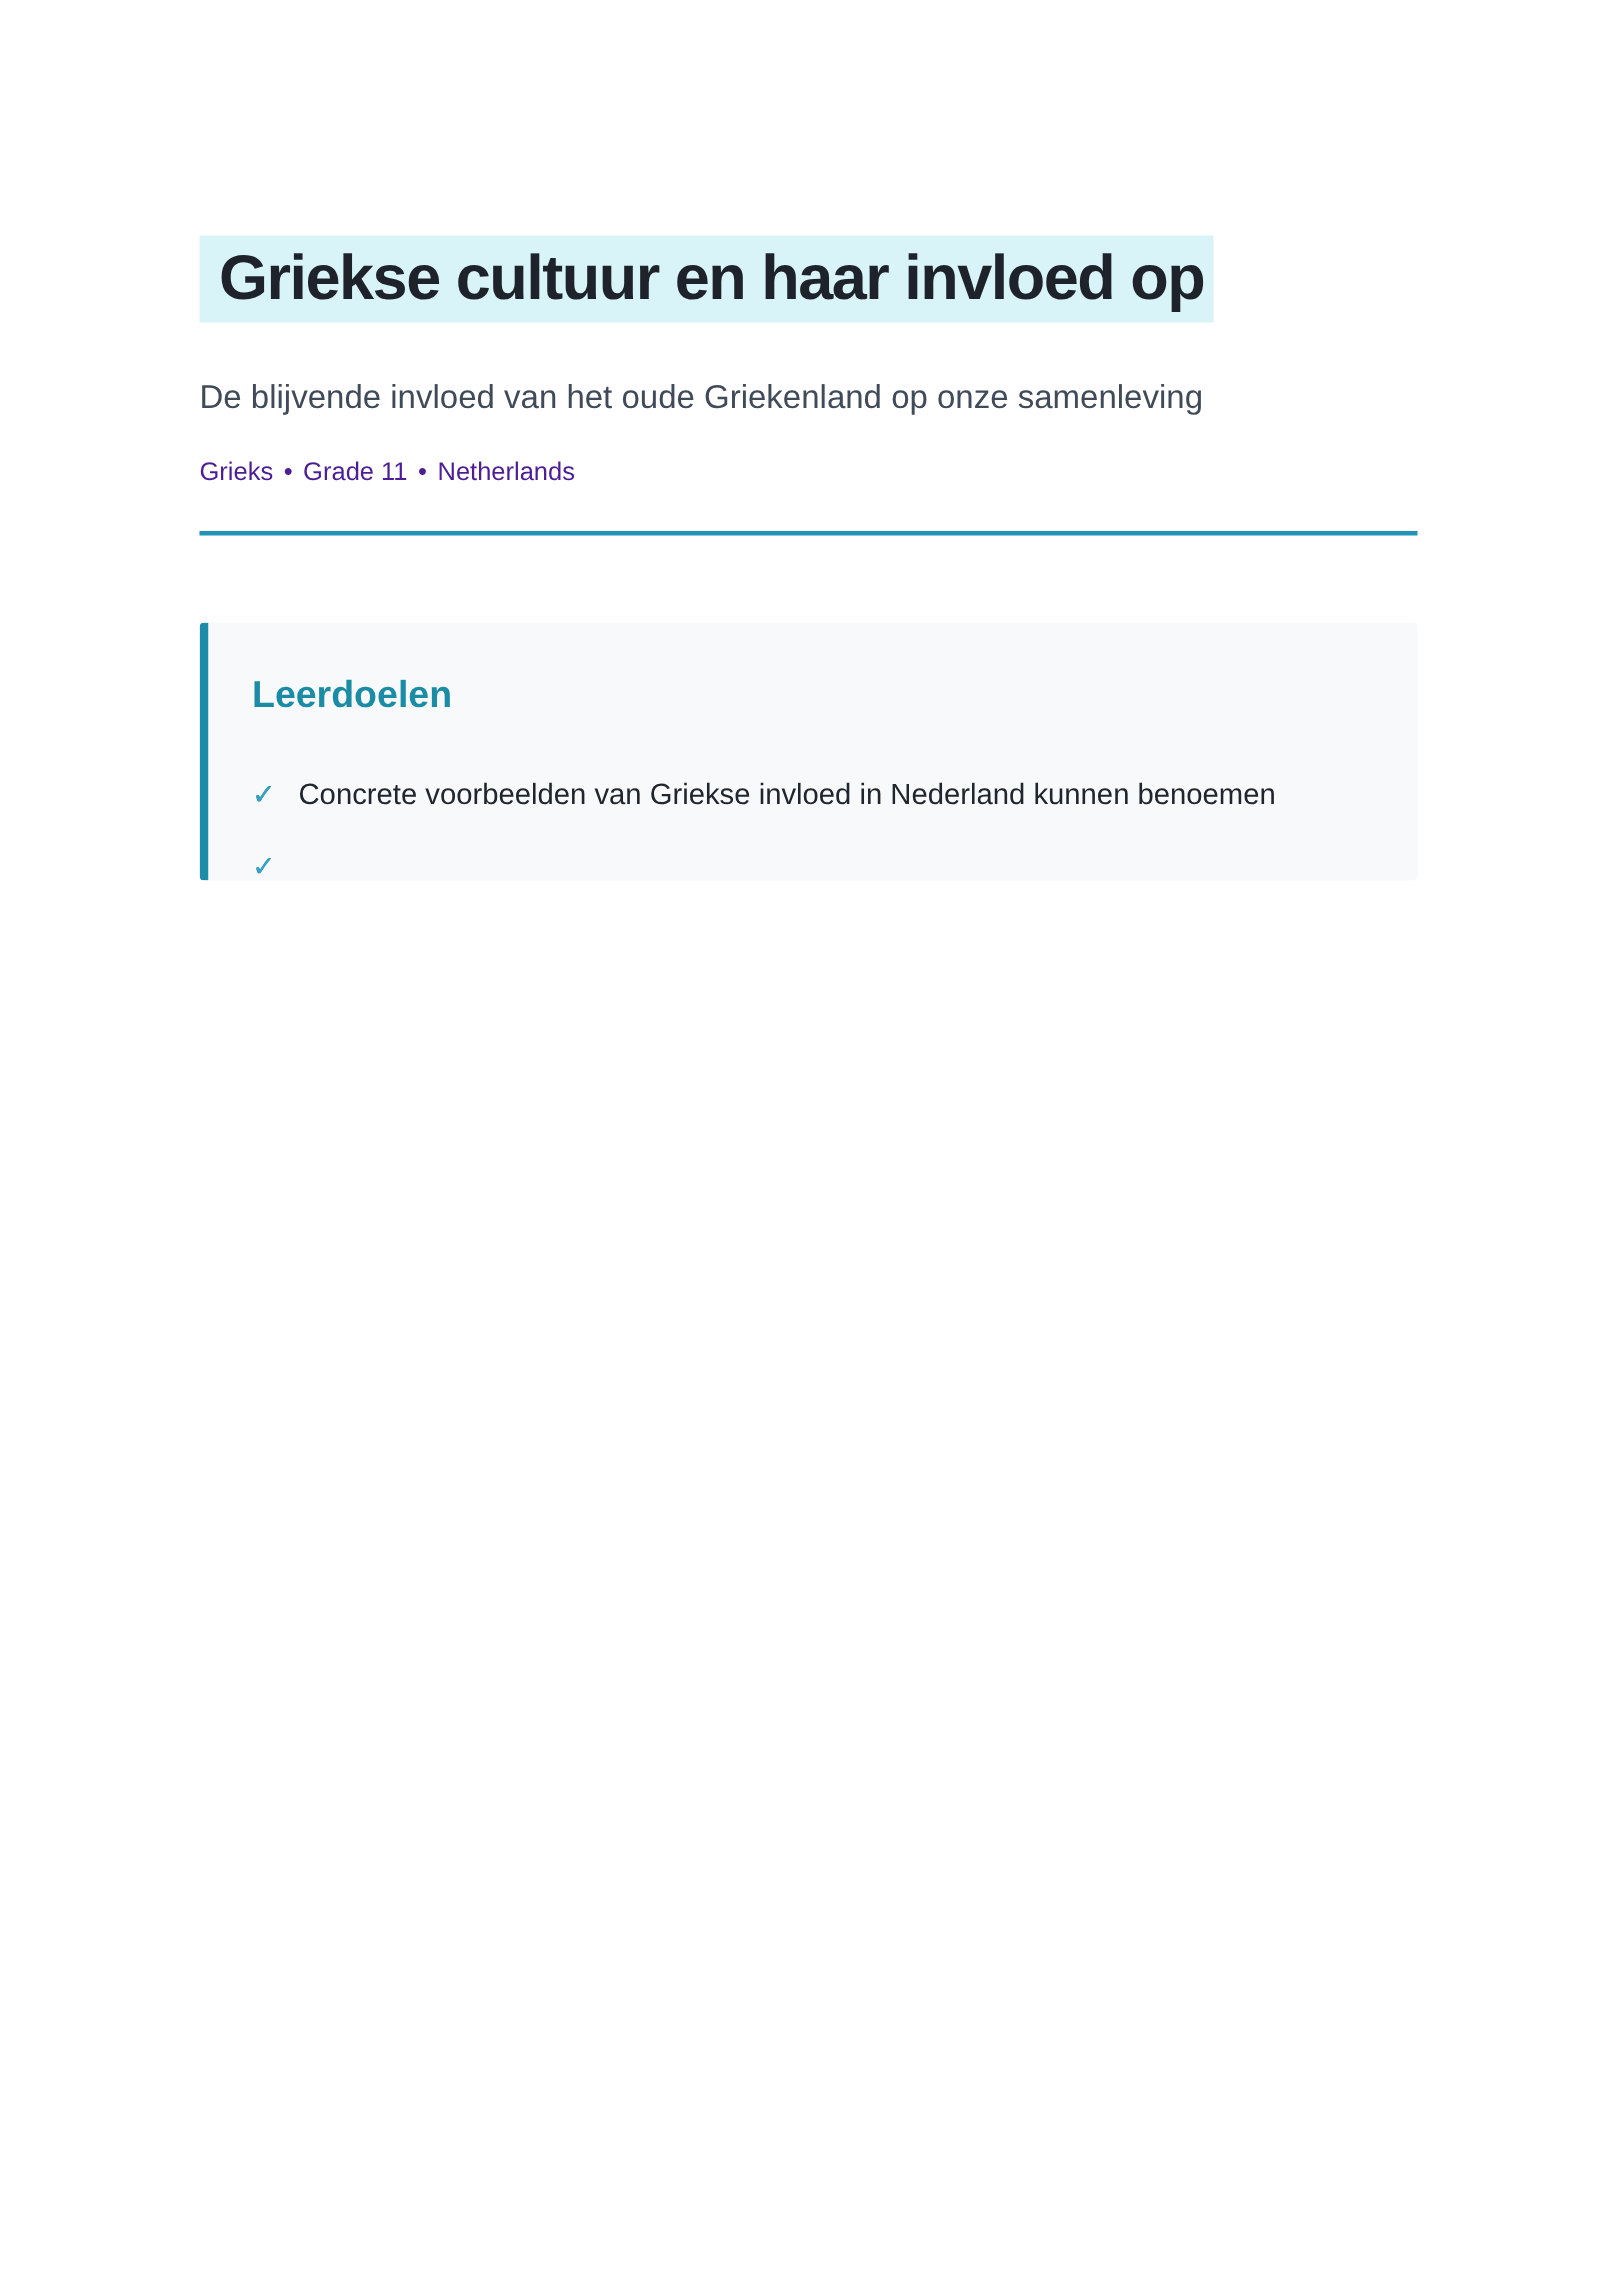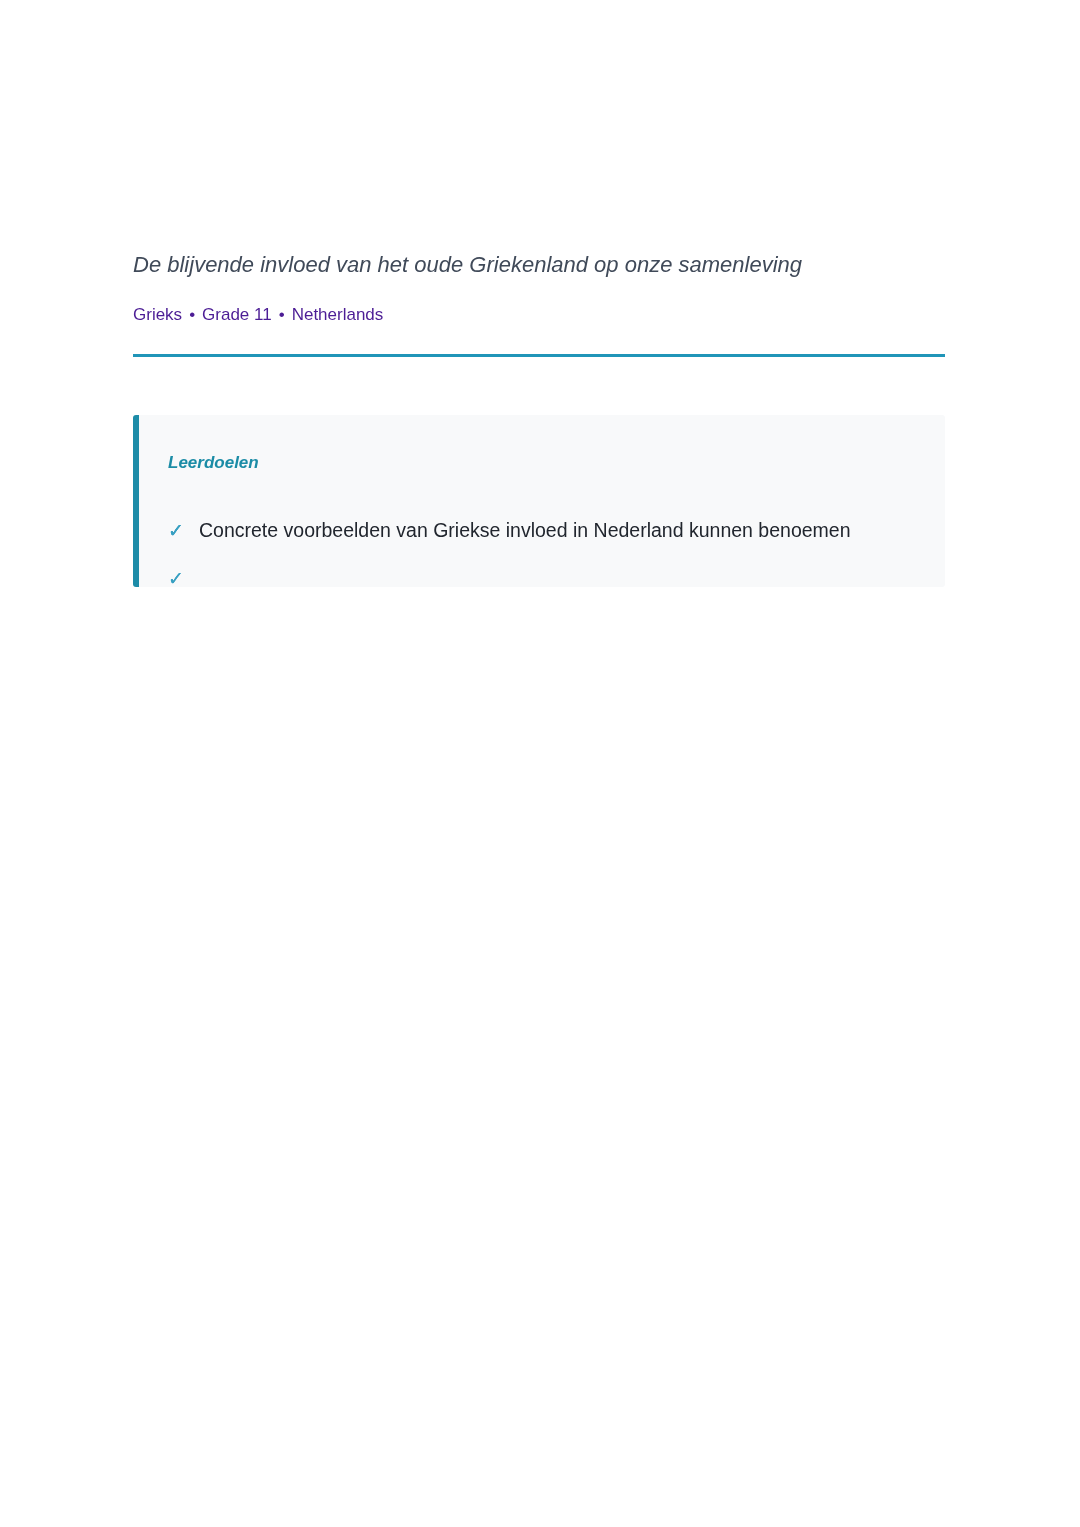--- a/index.html
+++ b/index.html
@@ -42,21 +42,20 @@
     padding-left: 13px;
   }
 
   
   .doc-subtitle {
     font-size: 22px;
     font-weight: 400;
     color: #404a59;
     line-height: 28px;
     margin-bottom: 26px;
-    font-style: italic;
   }
 
   .doc-meta {
     font-size: 17px;
     color: #4c1d95;
     line-height: 20px;
     margin-bottom: 29px;
   }
   .doc-meta .sep {
     margin: 0 7px;
@@ -73,26 +72,25 @@
   
   .objectives-card {
     width: 812px;
     background: #f8f9fa;
     border-left: 6px solid #1d8ca8;
     border-radius: 3px;
     padding: 33px 30px 27px 29px;
   }
 
   .objectives-heading {
-    font-size: 17px;
+    font-size: 25px;
     font-weight: 700;
     color: #1b8ca6;
     line-height: 30px;
     margin-bottom: 34px;
-    font-style: italic;
   }
 
   .objectives-list {
     list-style: none;
   }
 
   .objectives-list li {
     position: relative;
     padding-left: 31px;
     font-size: 19.5px;
@@ -113,21 +111,21 @@
     line-height: 37px;
     font-weight: 400;
   }
 </style>
 </head>
 <body>
 
 <div class="page">
 
   <h1 class="doc-title">
-    <br>
+    <span class="hl first">Griekse cultuur en haar invloed op</span><br>
   </h1>
 
   <p class="doc-subtitle">De blijvende invloed van het oude Griekenland op onze samenleving</p>
 
   <p class="doc-meta">
     <span>Grieks</span><span class="sep">•</span><span>Grade 11</span><span class="sep">•</span><span>Netherlands</span>
   </p>
 
   <div class="accent-rule"></div>
 

